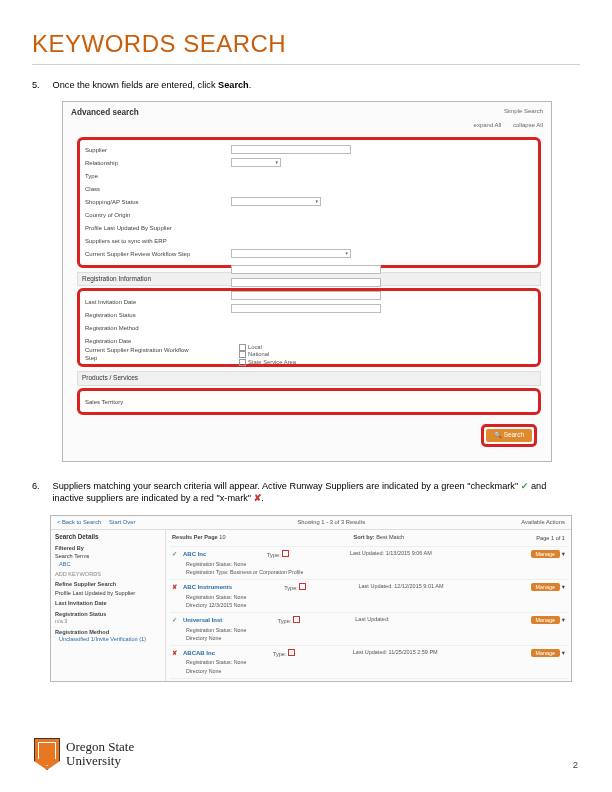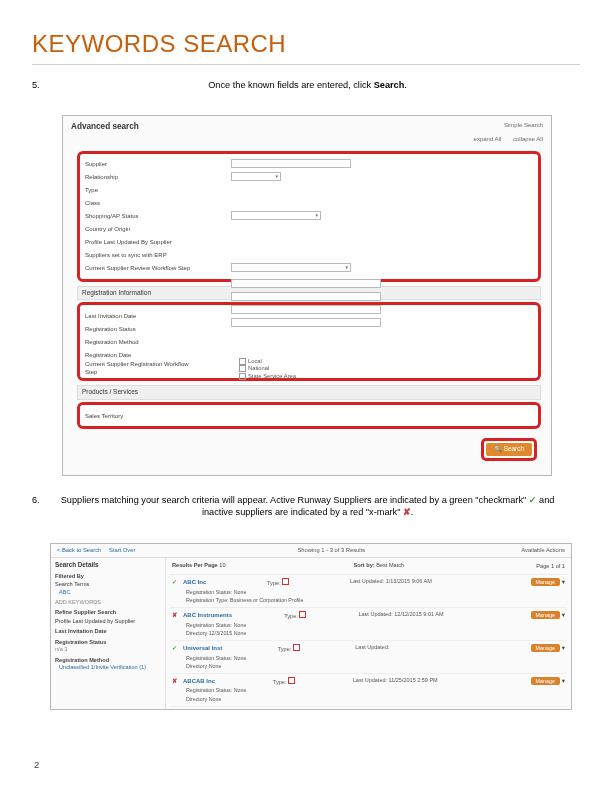--- a/index.html
+++ b/index.html
@@ -25,26 +25,26 @@
     font-size: 9.2px;
     color: #000;
     margin-bottom: 8px;
     line-height: 1.35;
   }
   li.step .num {
     display: inline-block;
     width: 18px;
     vertical-align: top;
   }
-  li.step .txt { display: inline-block; width: 510px; vertical-align: top; text-align: center; }
+  li.step .txt { display: inline-block; width: 510px; vertical-align: top; }
   .b { font-weight: 700; }
 
   .shot {
     border: 1px solid #b8b8b8;
-    margin: 24px 0 18px 30px;
+    margin: 10px 0 18px 30px;
     background: #fbfbfb;
     font-size: 6.3px;
     color: #444;
     font-family: Arial, sans-serif;
   }
 
   
   .s1 { width: 490px; }
   .s1 .topbar { display:flex; justify-content: space-between; padding: 5px 8px 3px 8px; }
   .s1 .adv { font-weight: 700; font-size: 8.2px; color:#333; }
@@ -393,14 +393,21 @@
               </div>
             </div>
         </div>
       </div>
     </div>
   </li>
 
 </ol>
 
 <div class="footer">
+  <div class="logo">
+    <div class="shield"></div>
+    <div class="uname">
+      <div class="l1">Oregon State</div>
+      <div class="l2">University</div>
+    </div>
+  </div>
   <div class="pg">2</div>
 </div>
 
 </body></html>

